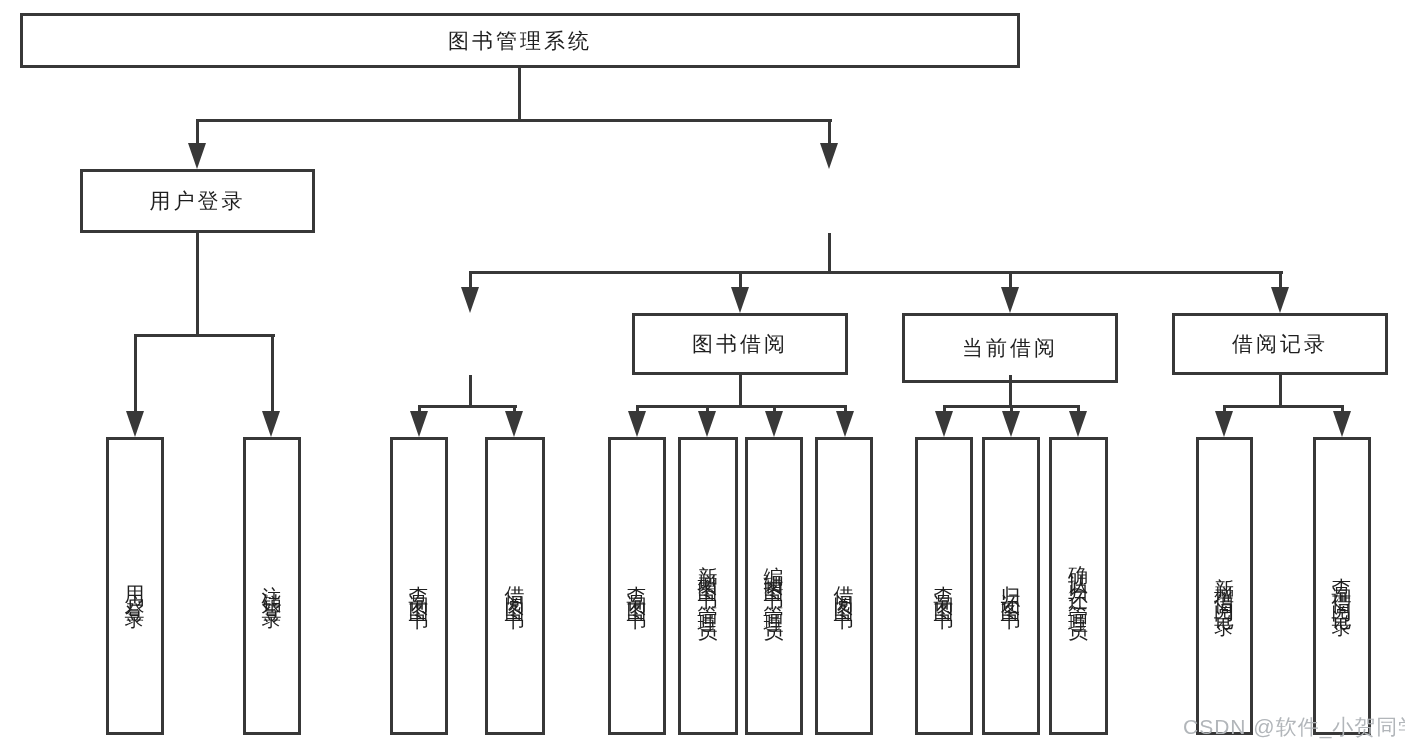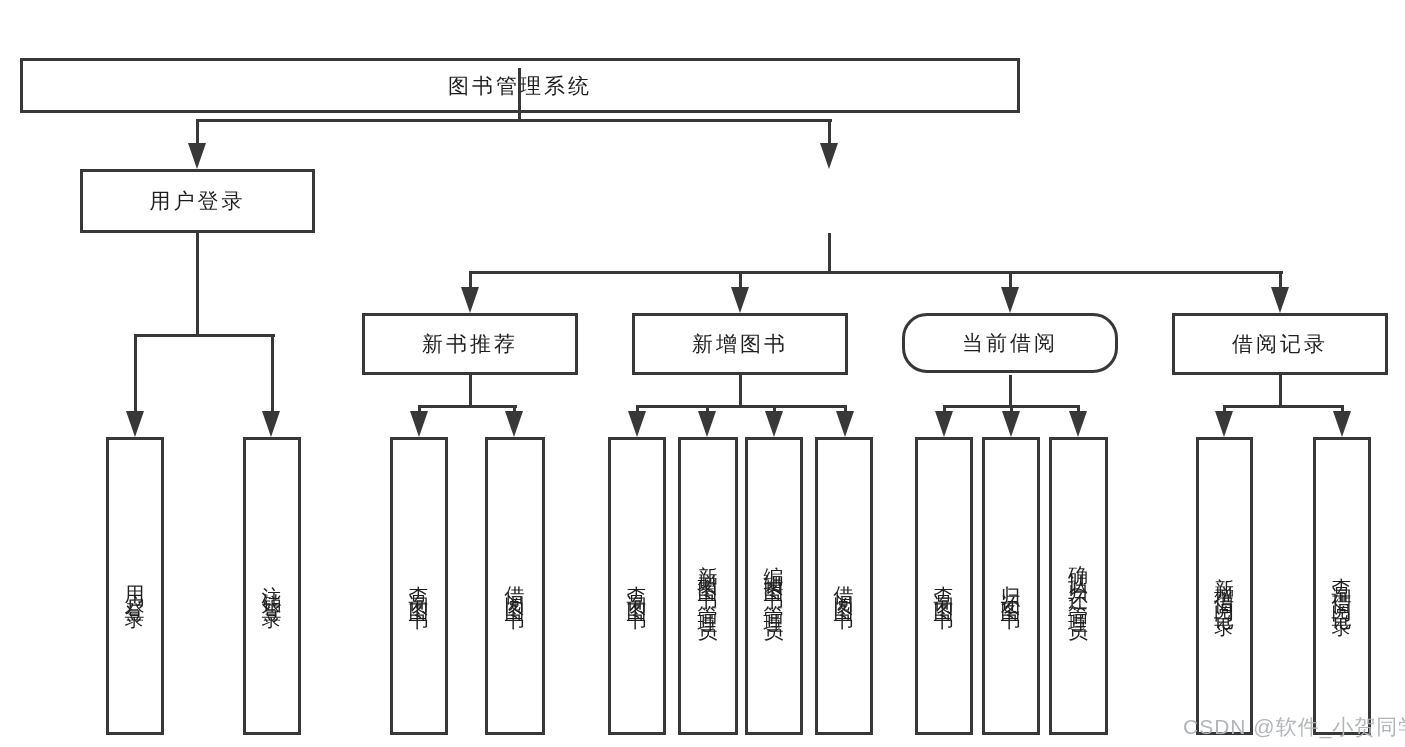--- a/index.html
+++ b/index.html
@@ -39,21 +39,21 @@
   .watermark{
     position:absolute;left:1183px;top:713px;font-size:21px;
     color:var(--wm);letter-spacing:1px;white-space:nowrap;z-index:5;
   }
 </style>
 </head>
 <body>
 
 <div id="canvas">
 
-  <div class="node" style="left:20px;top:13px;width:1000px;height:55px;margin-top:45px;">图书管理系统</div>
+  <div class="node" style="left:20px;top:13px;width:1000px;height:55px;">图书管理系统</div>
 
   <div class="vl" style="left:518px;top:68px;height:53px;"></div>
   <div class="hl" style="left:196px;top:119px;width:636px;"></div>
   <div class="vl" style="left:196px;top:119px;height:28px;"></div>
   <div class="arr" style="left:188px;top:143px;"></div>
   <div class="vl" style="left:828px;top:119px;height:28px;"></div>
   <div class="arr" style="left:820px;top:143px;"></div>
 
   <div class="node" style="left:80px;top:169px;width:235px;height:64px;">用户登录</div>
 
@@ -68,23 +68,22 @@
   <div class="hl" style="left:469px;top:271px;width:814px;"></div>
   <div class="vl" style="left:469px;top:271px;height:20px;"></div>
   <div class="arr" style="left:461px;top:287px;"></div>
   <div class="vl" style="left:739px;top:271px;height:20px;"></div>
   <div class="arr" style="left:731px;top:287px;"></div>
   <div class="vl" style="left:1009px;top:271px;height:20px;"></div>
   <div class="arr" style="left:1001px;top:287px;"></div>
   <div class="vl" style="left:1279px;top:271px;height:20px;"></div>
   <div class="arr" style="left:1271px;top:287px;"></div>
 
-  <div class="node" style="left:362px;top:313px;width:216px;height:62px;">新书推荐</div>
-  <div class="node" style="left:632px;top:313px;width:216px;height:62px;">新增图书</div>
-  <div class="node" style="left:902px;top:313px;width:216px;height:60px;border-radius:25px;">当前借阅</div>
+  <div class="node" style="left:632px;top:313px;width:216px;height:62px;">图书借阅</div>
+  <div class="node" style="left:902px;top:313px;width:216px;height:70px;">当前借阅</div>
   <div class="node" style="left:1172px;top:313px;width:216px;height:62px;">借阅记录</div>
 
   <div class="vl" style="left:469px;top:375px;height:33px;"></div>
   <div class="hl" style="left:418px;top:405px;width:99px;"></div>
   <div class="vl" style="left:418px;top:405px;height:9px;"></div>
   <div class="arr" style="left:410px;top:411px;"></div>
   <div class="vl" style="left:513px;top:405px;height:9px;"></div>
   <div class="arr" style="left:505px;top:411px;"></div>
 
   <div class="vl" style="left:739px;top:375px;height:33px;"></div>

